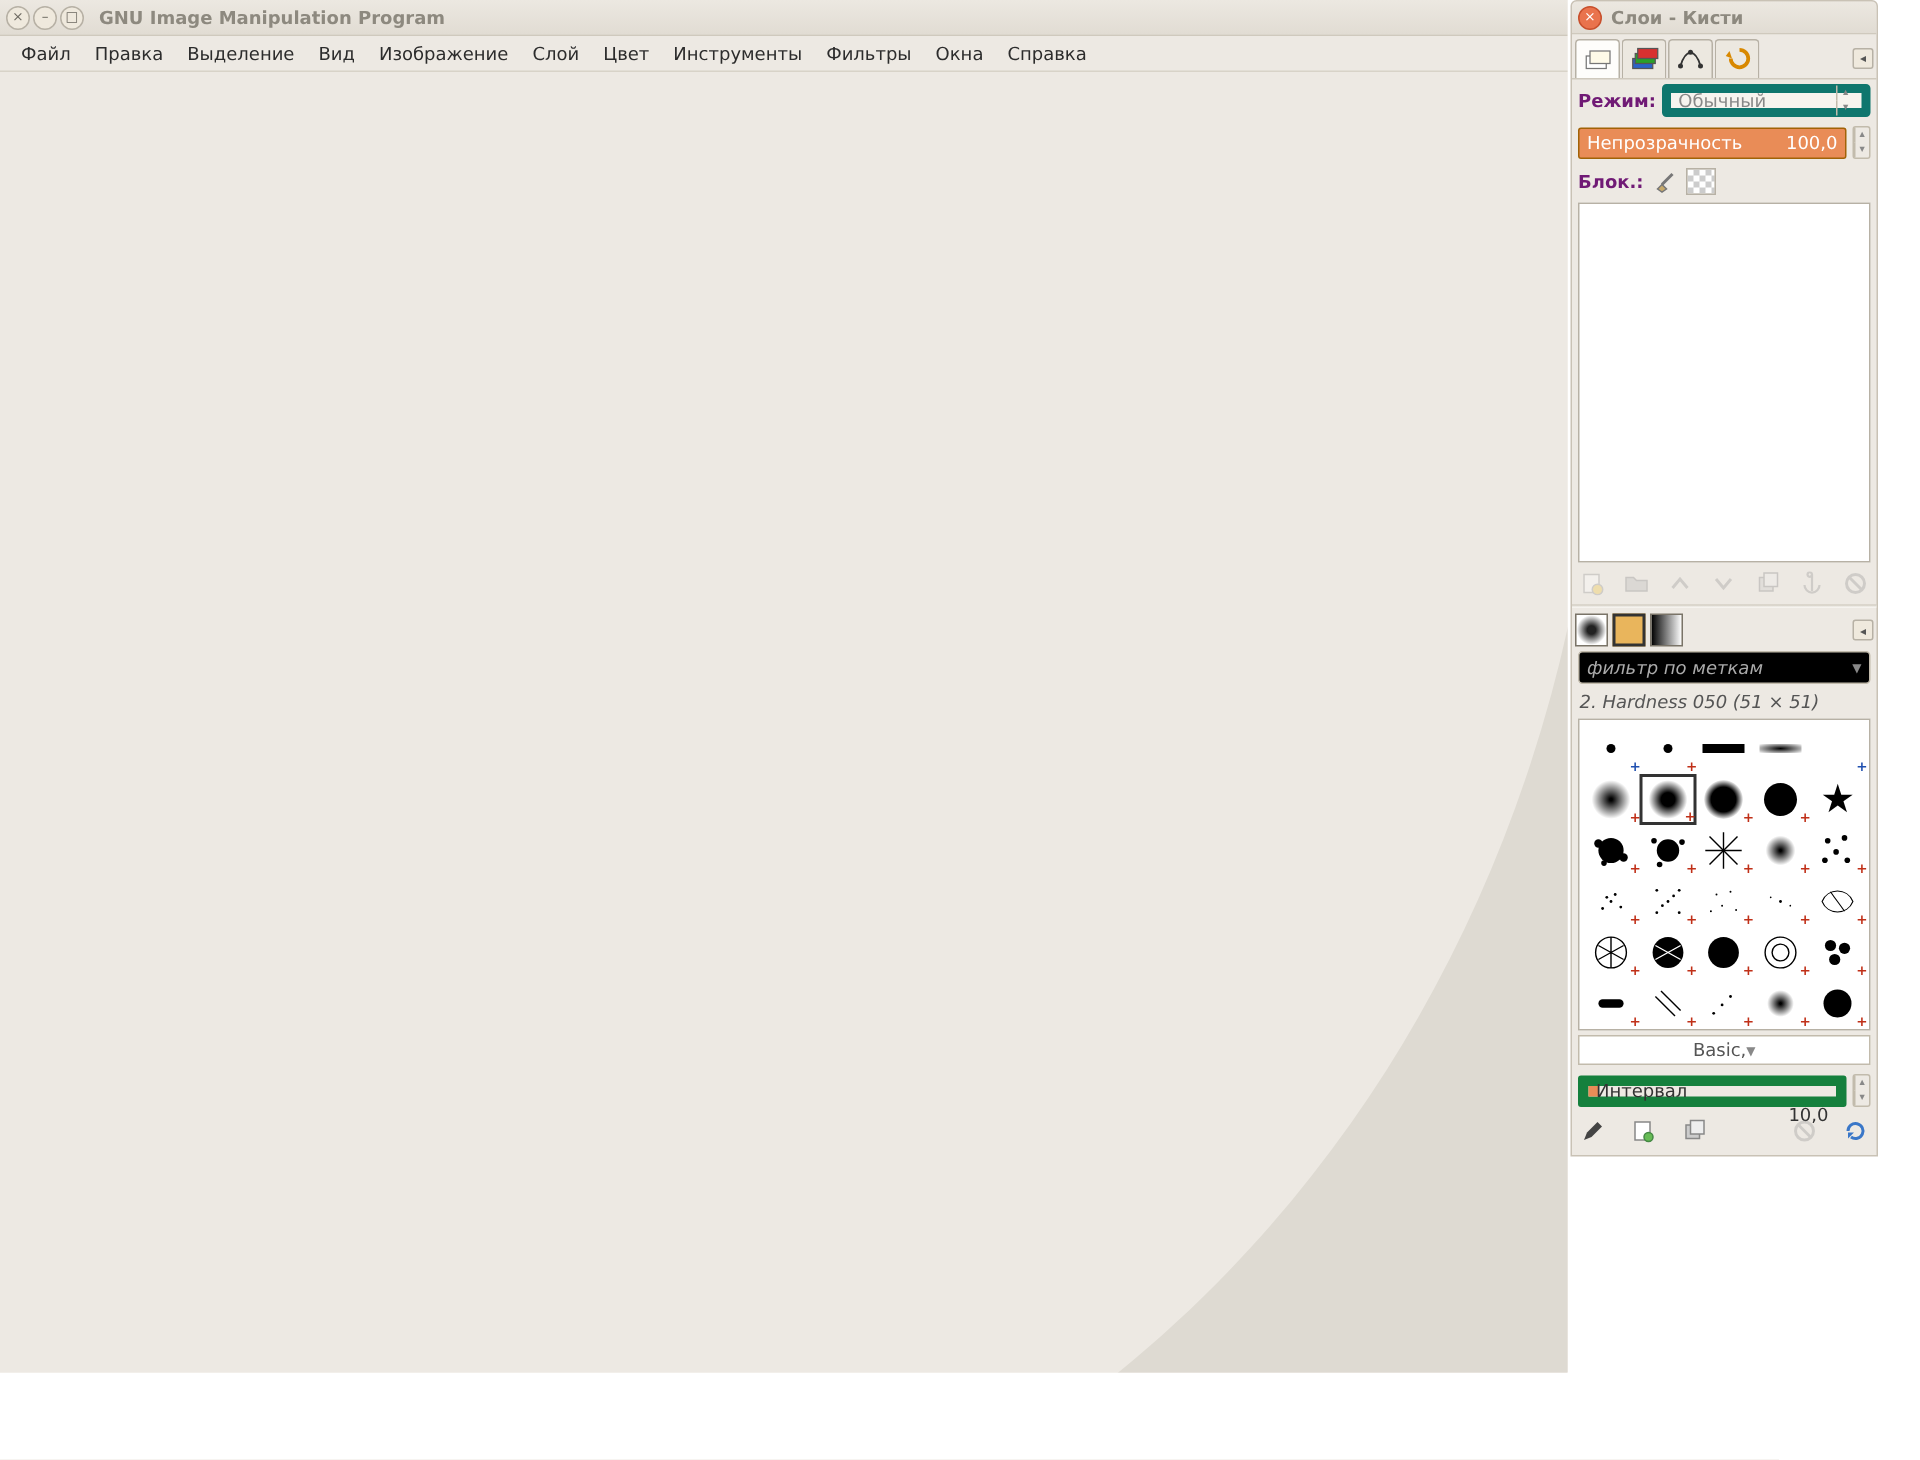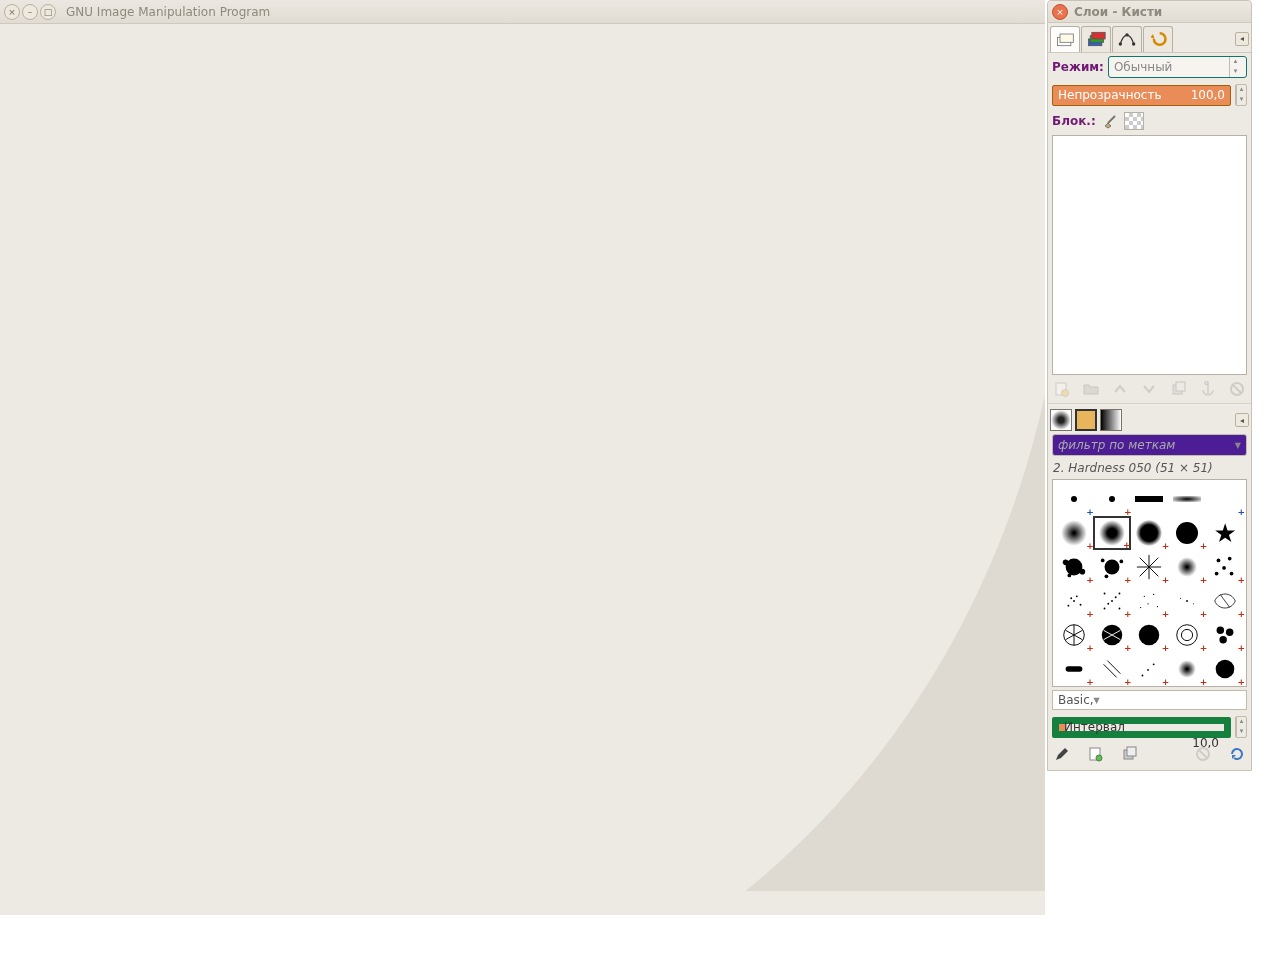--- a/index.html
+++ b/index.html
@@ -1,83 +1,96 @@
 <!DOCTYPE html>
 <html><head>
 <meta charset="utf-8">
 <style>
   *{box-sizing:border-box;margin:0;padding:0;font-family:"DejaVu Sans",Arial,sans-serif;font-size:12px;}
   body{background:#fff;width:1280px;height:973px;overflow:hidden;position:relative;}
   
   .main-window{position:absolute;left:0;top:0;width:1045px;height:915px;background:#ede9e3;}
   .titlebar{height:24px;background:linear-gradient(#ece8e1,#e1dcd3);display:flex;align-items:center;padding:0 4px;border-bottom:1px solid #cfc9bd;}
   .win-btn{width:16px;height:16px;border-radius:8px;border:1px solid #b7b1a5;background:#efe9dd;margin-right:2px;display:flex;align-items:center;justify-content:center;font-size:9px;color:#6d6a62;cursor:default;}
-  .title-text{margin-left:8px;font-weight:normal;color:#8d897f;}
+  .title-text{margin-left:8px;font-weight:bold;color:#8d897f;}
   .menubar{height:24px;background:#ede9e3;display:flex;align-items:center;padding:0 6px;border-bottom:1px solid #d8d3c8;}
   .menubar span{margin:0 8px;color:#2c2c2c;cursor:default;}
   .canvas{position:relative;height:867px;background:#ede9e3;overflow:hidden;}
   .wilber{position:absolute;right:-20px;bottom:-190px;width:1020px;height:820px;opacity:1;}
   
   .dock{position:absolute;left:1047px;top:0;width:205px;background:#ede9e3;border:1px solid #c9c2b5;border-radius:4px 4px 0 0;}
   .dock-title{height:22px;background:linear-gradient(#ece8e1,#e1dcd3);display:flex;align-items:center;padding:0 4px;border-bottom:1px solid #cfc9bd;border-radius:4px 4px 0 0;}
   .close-btn{width:16px;height:16px;border-radius:8px;background:#e9734d;border:1px solid #c8502d;display:flex;align-items:center;justify-content:center;color:#fff;font-size:9px;cursor:default;}
   .dock-title-text{margin-left:6px;font-weight:bold;color:#8d897f;}
   .tab-strip{height:30px;display:flex;align-items:center;padding:2px 2px 0 2px;gap:1px;border-bottom:1px solid #cfc9bd;}
   .tab{width:30px;height:26px;border:1px solid #b7b1a5;border-bottom:none;background:#ece8e0;display:flex;align-items:center;justify-content:center;border-radius:3px 3px 0 0;}
   .tab.active{background:#fefdfb;}
   .tab svg{width:20px;height:20px;}
   .arrow-btn{margin-left:auto;width:14px;height:14px;border:1px solid #b7b1a5;background:#efe9dd;font-size:8px;display:flex;align-items:center;justify-content:center;color:#555;border-radius:2px;}
   .row{display:flex;align-items:center;padding:3px 4px;gap:4px;}
   .label{color:#701a75;white-space:nowrap;font-weight:bold;}
-  .combo{flex:1;height:22px;border:1px solid #0f766e;background:#f7f4ef;border-radius:3px;display:flex;align-items:center;padding:0 5px;color:#888;justify-content:space-between;}
+  .combo{flex:1;height:22px;border:6px solid #0f766e;background:#f7f4ef;border-radius:3px;display:flex;align-items:center;padding:0 5px;color:#888;justify-content:space-between;}
   .spinner-btns{width:12px;display:flex;flex-direction:column;}
   .spinner-btns div{height:10px;font-size:7px;text-align:center;color:#888;border-left:1px solid #c2bbac;}
   .slider{flex:1;height:21px;background:#e98c57;border:1px solid #a16207;border-radius:2px;display:flex;align-items:center;justify-content:space-between;padding:0 5px;color:#fff;font-size:11px;position:relative;}
   .slider.small-fill{background:#ede9e3;border:7px solid #15803d;color:#333;justify-content:flex-start;position:relative;}
   .slider.small-fill .fill{position:absolute;left:0;top:0;bottom:0;width:7px;background:#e98c57;}
   .slider.small-fill .txt{position:relative;z-index:1;}
   .slider.small-fill .val{margin-left:auto;position:relative;margin-top:32px;}
   .layers-list{margin:2px 4px;height:240px;background:#fff;border:1px solid #b7b1a5;}
   .btn-row{display:flex;padding:2px 2px;gap:6px;justify-content:space-around;}
   .icon-btn{width:20px;height:20px;display:flex;align-items:center;justify-content:center;opacity:.35;}
   .icon-btn.enabled{opacity:1;}
   .sep{height:2px;background:linear-gradient(#c9c3b6,#fefdfa);margin:2px 0;}
   .brush-tabs{display:flex;align-items:center;padding:2px 2px 0 2px;gap:3px;}
   .mini-tab{width:22px;height:22px;border:1px solid #7a7468;background:#f7f4ee;}
   .mini-tab.brush-icon{background:radial-gradient(circle,#222 20%,#fff 70%);}
   .mini-tab.pat-icon{background:#e9b55c;border:2px solid #333;}
   .mini-tab.grad-icon{background:linear-gradient(90deg,#000,#fff);}
-  .filter-combo{margin:3px 4px;height:22px;border:1px solid #c2bbac;background:#4c1d95;border-radius:3px;display:flex;align-items:center;padding:0 5px;color:#aaa;font-style:italic;justify-content:space-between;}
+  .filter-combo{margin:3px 4px;height:22px;border:1px solid #c2bbac;background:#000000;border-radius:3px;display:flex;align-items:center;padding:0 5px;color:#aaa;font-style:italic;justify-content:space-between;}
   .brush-info{padding:2px 5px;font-style:italic;color:#555;}
   .brush-grid{margin:2px 4px;height:208px;background:#fff;border:1px solid #b7b1a5;overflow:hidden;display:grid;grid-template-columns:repeat(5,1fr);grid-auto-rows:34px;padding:2px;gap:0;}
   .brush-cell{border:1px solid transparent;display:flex;align-items:center;justify-content:center;position:relative;}
   .brush-cell.sel{border:2px solid #333;}
   .plus-mark{position:absolute;right:-2px;bottom:-2px;color:#c03018;font-size:9px;font-weight:bold;}
   .plus-mark.blue{color:#2050b0;}
   
   .b-dot{width:6px;height:6px;border-radius:50%;background:#000;}
   .b-hbar{width:28px;height:6px;background:#000;}
   .b-soft{width:26px;height:26px;border-radius:50%;background:radial-gradient(circle,#000 5%,rgba(0,0,0,0) 70%);}
   .b-hard{width:22px;height:22px;border-radius:50%;background:#000;}
   .b-star{font-size:26px;line-height:1;color:#000;}
   .b-splat{width:28px;height:28px;}
   .b-splat svg{width:100%;height:100%;}
-  .tags-combo{margin:3px 4px;height:20px;border:1px solid #c2bbac;background:#fff;display:flex;align-items:center;padding:0 5px;color:#555;justify-content:flex-start;}
+  .tags-combo{margin:3px 4px;height:20px;border:1px solid #c2bbac;background:#fff;display:flex;align-items:center;padding:0 5px;color:#555;justify-content:center;}
   .bottom-icons{display:flex;padding:3px 4px 6px 4px;gap:14px;align-items:center;}
   .bottom-icons .spacer{flex:1;}
 </style>
 </head>
 <body>
 
 <div class="main-window">
   <div class="titlebar">
     <div class="win-btn">×</div>
     <div class="win-btn">–</div>
     <div class="win-btn">□</div>
     <span class="title-text">GNU Image Manipulation Program</span>
+  </div>
+  <div class="menubar">
+    <span>Файл</span>
+    <span>Правка</span>
+    <span>Выделение</span>
+    <span>Вид</span>
+    <span>Изображение</span>
+    <span>Слой</span>
+    <span>Цвет</span>
+    <span>Инструменты</span>
+    <span>Фильтры</span>
+    <span>Окна</span>
+    <span>Справка</span>
   </div>
   <div class="canvas">
     <svg class="wilber" viewBox="0 0 1020 820">
       <path fill="#dedad2" d="M1020,0 C1000,260 870,540 600,700 C430,800 180,830 -40,810 L-40,860 L1060,860 L1060,0 Z"></path>
       <ellipse fill="#f7f4ef" cx="120" cy="820" rx="165" ry="165"></ellipse>
       <ellipse fill="#dedad2" cx="95" cy="860" rx="70" ry="70"></ellipse>
       <ellipse fill="#f7f4ef" cx="420" cy="855" rx="140" ry="140"></ellipse>
       <ellipse fill="#dedad2" cx="400" cy="880" rx="60" ry="60"></ellipse>
     </svg>
   </div>

